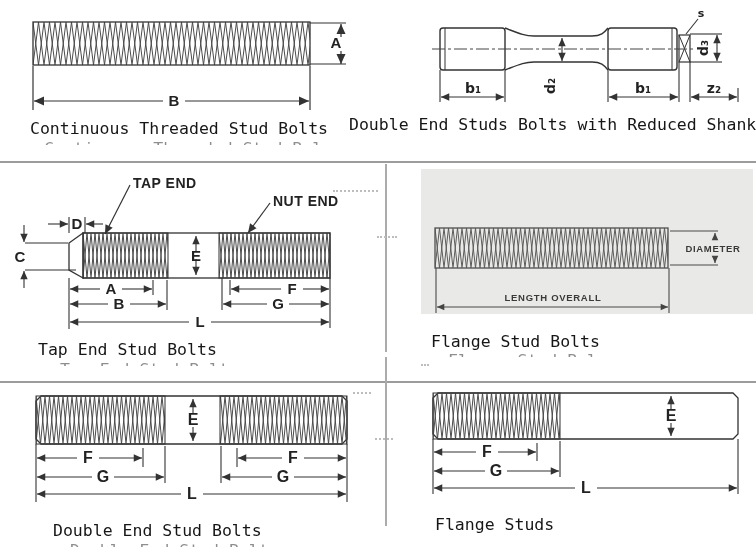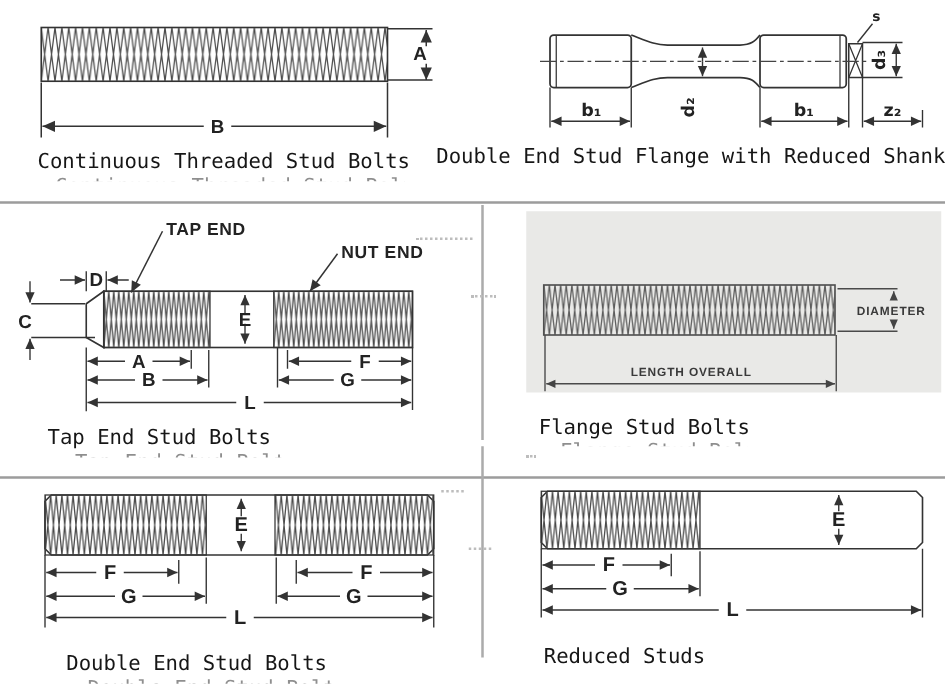--- a/index.html
+++ b/index.html
@@ -89,21 +89,21 @@
       <line x1="313" y1="97" x2="359" y2="97" marker-start="url(#ar2)" marker-end="url(#ar2)"></line>
       <line x1="360" y1="88" x2="360" y2="102"></line>
     </g>
     <text class="sub" x="323" y="17" text-anchor="middle" style="font-size:11px">s</text>
     <text class="sub" x="95" y="93" text-anchor="middle">b₁</text>
     <text class="sub" x="265" y="93" text-anchor="middle">b₁</text>
     <text class="sub" x="336" y="93" text-anchor="middle">z₂</text>
     <text class="sub" transform="rotate(-90 177 86)" x="177" y="86" text-anchor="middle">d₂</text>
     <text class="sub" transform="rotate(-90 330 48)" x="330" y="48" text-anchor="middle">d₃</text>
   </svg>
-  <div class="caption" style="left:349px;top:116px">Double End Stud Flange with Reduced Shank</div>
+  <div class="caption" style="left:349px;top:116px">Double End Studs Bolts with Reduced Shank</div>
 
   <svg class="panel-svg" style="left:0;top:163px" width="385" height="219" viewBox="0 0 385 219">
     <defs>
       <marker id="ar3" viewBox="0 0 12 12" refX="11" refY="6" markerWidth="9" markerHeight="9" orient="auto-start-reverse">
         <path d="M1,1.5 L11,6 L1,10.5 Z" fill="#333"></path>
       </marker>
       <pattern id="p3" patternUnits="userSpaceOnUse" x="83" y="70" width="8" height="45">
         <path d="M0,45 L4,0 L8,45 M0,0 L4,45 L8,0" stroke="#4a4a4a" stroke-width="1" fill="none"></path>
       </pattern>
     </defs>
@@ -254,21 +254,21 @@
       <line x1="49" y1="89" x2="100" y2="89" marker-start="url(#ar6)"></line>
       <line x1="122" y1="89" x2="174" y2="89" marker-end="url(#ar6)"></line>
       <line x1="49" y1="106" x2="190" y2="106" marker-start="url(#ar6)"></line>
       <line x1="212" y1="106" x2="352" y2="106" marker-end="url(#ar6)"></line>
     </g>
     <text class="dim-lg" x="286" y="39" text-anchor="middle">E</text>
     <text class="dim-lg" x="102" y="75" text-anchor="middle">F</text>
     <text class="dim-lg" x="111" y="94" text-anchor="middle">G</text>
     <text class="dim-lg" x="201" y="111" text-anchor="middle">L</text>
   </svg>
-  <div class="caption" style="left:435px;top:516px">Reduced Studs</div>
+  <div class="caption" style="left:435px;top:516px">Flange Studs</div>
 
   <div class="divider-h" style="top:161px"></div>
   <div class="divider-h" style="top:381px"></div>
   <div class="divider-v" style="left:385px;top:164px;height:188px"></div>
   <div class="divider-v" style="left:385px;top:357px;height:169px"></div>
 
   <div class="artifact" style="left:333px;top:190px;width:45px"></div>
   <div class="artifact" style="left:377px;top:236px;width:20px"></div>
   <div class="artifact" style="left:353px;top:392px;width:18px"></div>
   <div class="artifact" style="left:375px;top:438px;width:18px"></div>

